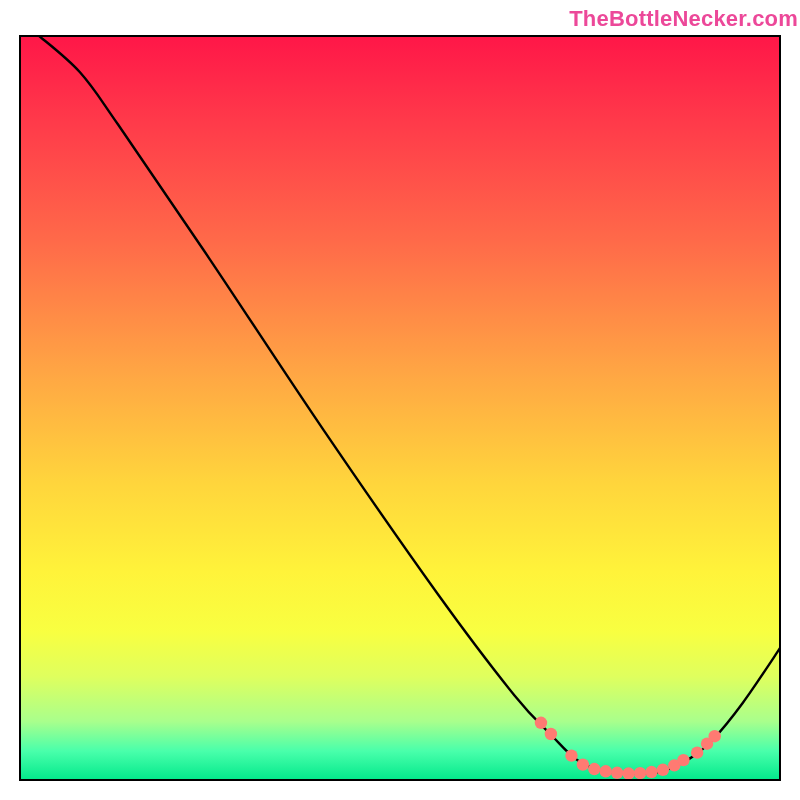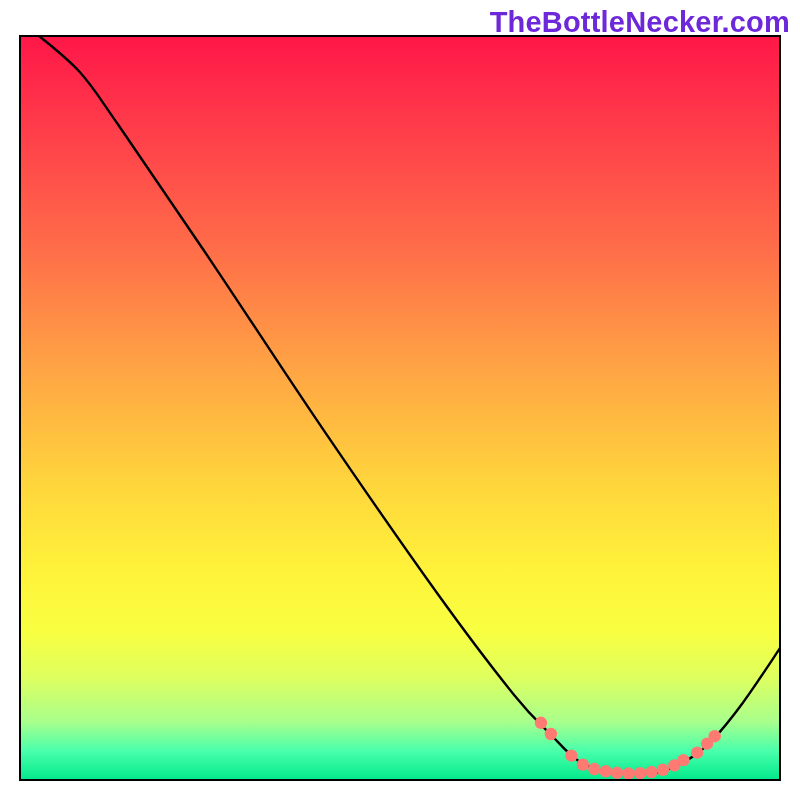--- a/index.html
+++ b/index.html
@@ -12,24 +12,24 @@
   }
   .chart-container {
     position: relative;
     width: 800px;
     height: 800px;
     background: #ffffff;
   }
   .watermark {
     position: absolute;
     top: 6px;
-    right: 10px;
-    font-size: 29px;
+    right: 2px;
+    font-size: 22px;
     font-weight: 600;
-    color: #6d28d9;
+    color: #ec4899;
     letter-spacing: 0.2px;
     z-index: 20;
   }
   .plot-area {
     position: absolute;
     left: 19px;
     top: 35px;
     width: 762px;
     height: 746px;
     

